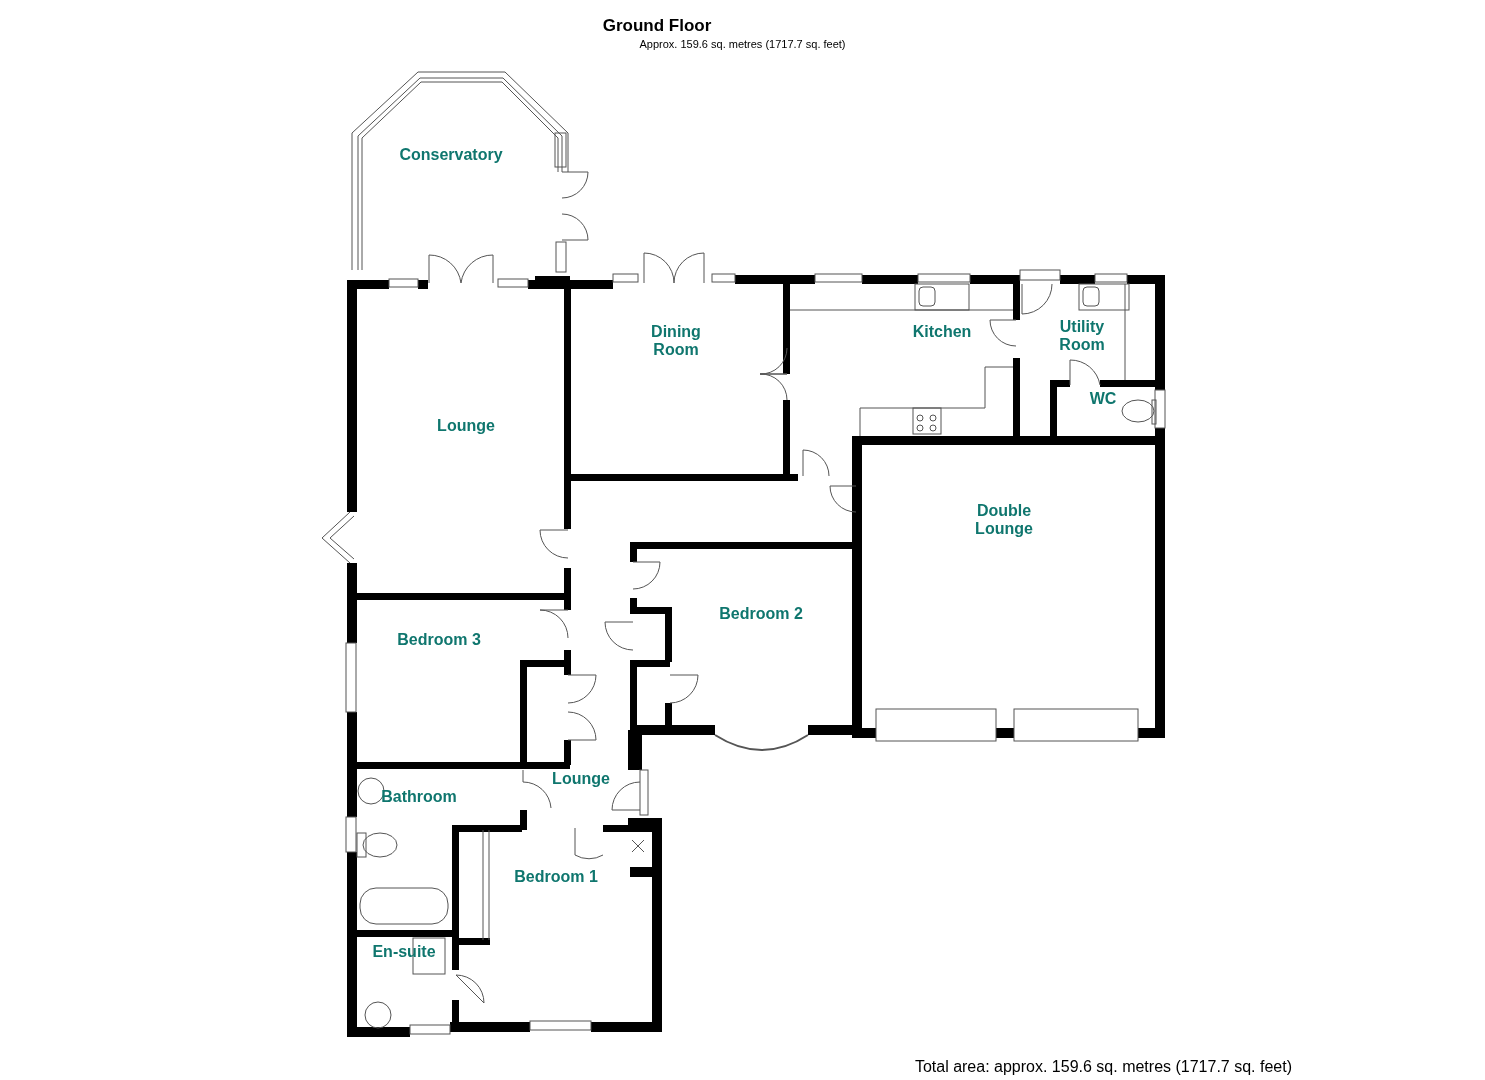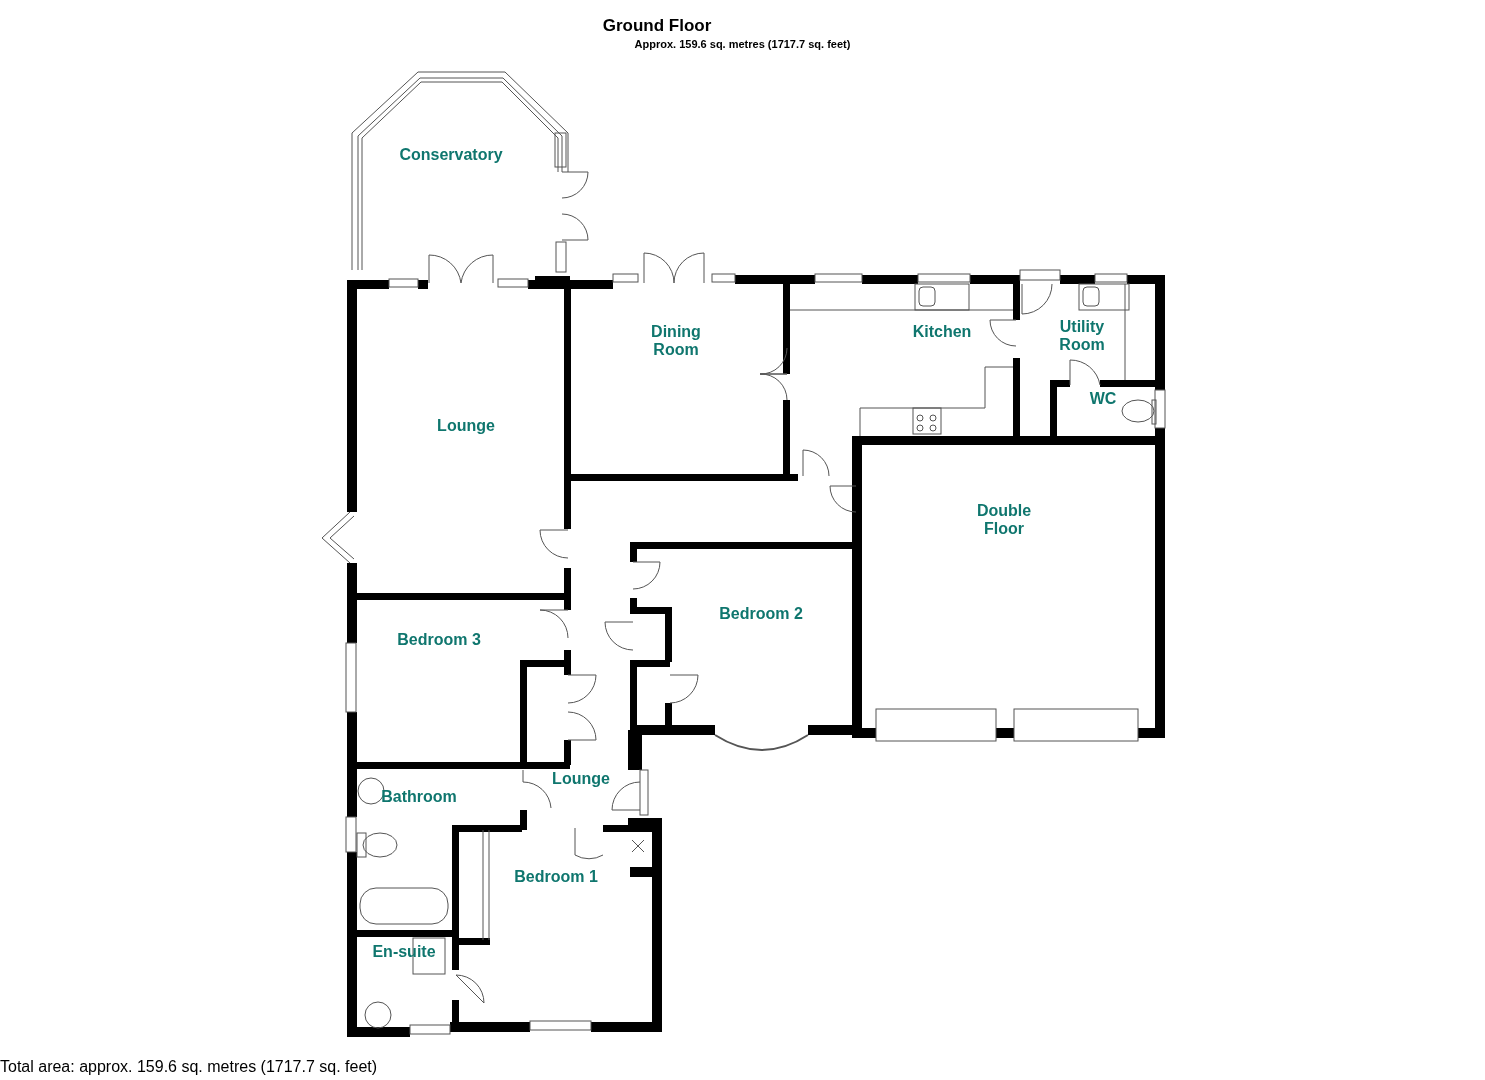--- a/index.html
+++ b/index.html
@@ -1,19 +1,19 @@
 <!DOCTYPE html>
 <html><head>
 <meta charset="utf-8">
 <style>
   html, body { margin:0; padding:0; background:#ffffff; }
   body { width:1485px; height:1080px; position:relative; overflow:hidden; font-family:"Liberation Sans", sans-serif; }
   .title { position:absolute; left:0; width:1314px; top:16px; text-align:center; font-weight:bold; font-size:17px; color:#000; }
-  .subtitle { position:absolute; left:0; width:1485px; top:38px; text-align:center; font-size:11px; color:#000;font-weight:bold; }
-  .footer { position:absolute; left:0; width:1292px; top:1058px; text-align:left; font-size:16px; color:#000; }
+  .subtitle { position:absolute; left:0; width:1485px; top:38px; text-align:center; font-size:11px; color:#000; }
+  .footer { position:absolute; left:0; width:1292px; top:1058px; text-align:right; font-size:16px; color:#000; }
   svg.plan { position:absolute; left:0; top:0; }
   .room-label { position:absolute; font-weight:bold; font-size:16px; color:#0f766e; text-align:center; line-height:18px; white-space:pre-line; transform:translate(-50%,-50%); }
 </style>
 </head>
 <body>
 
 <div class="title">Ground Floor</div>
 <div class="subtitle">Approx. 159.6 sq. metres (1717.7 sq. feet)</div>
 
 <svg class="plan" width="1485" height="1080" viewBox="0 0 1485 1080">
@@ -189,21 +189,21 @@
 
 <div class="room-label" style="left:451px; top:155px;">Conservatory</div>
 <div class="room-label" style="left:676px; top:341px;">Dining
 Room</div>
 <div class="room-label" style="left:902px; top:332px;margin-left:40px;">Kitchen</div>
 <div class="room-label" style="left:1082px; top:336px;">Utility
 Room</div>
 <div class="room-label" style="left:1103px; top:399px;">WC</div>
 <div class="room-label" style="left:466px; top:426px;">Lounge</div>
 <div class="room-label" style="left:1004px; top:520px;">Double
-Floor</div>
+Lounge</div>
 <div class="room-label" style="left:761px; top:614px;">Bedroom 2</div>
 <div class="room-label" style="left:439px; top:640px;">Bedroom 3</div>
 <div class="room-label" style="left:581px; top:779px;">Lounge</div>
 <div class="room-label" style="left:419px; top:797px;">Bathroom</div>
 <div class="room-label" style="left:556px; top:877px;">Bedroom 1</div>
 <div class="room-label" style="left:404px; top:952px;">En-suite</div>
 
 <div class="footer">Total area: approx. 159.6 sq. metres (1717.7 sq. feet)</div>
 
 </body></html>

